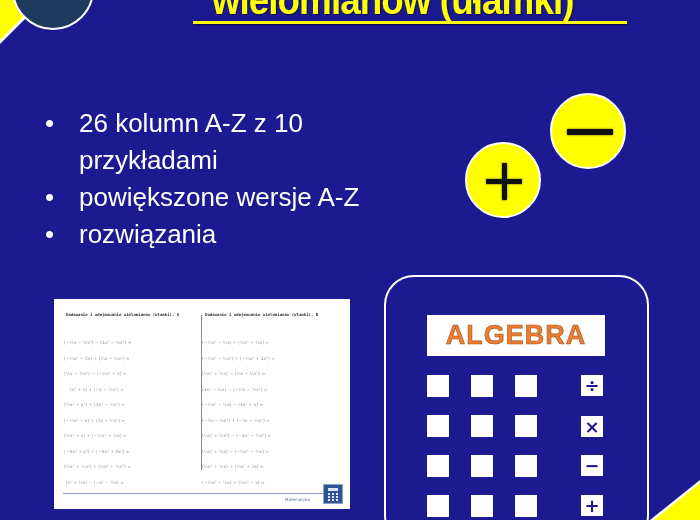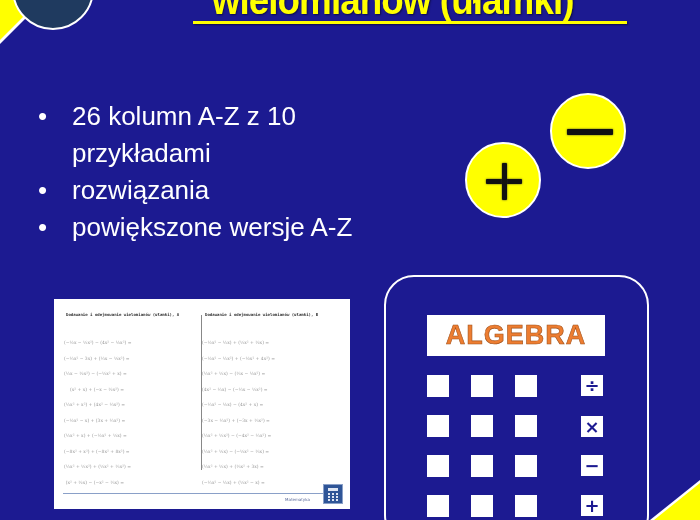--- a/index.html
+++ b/index.html
@@ -46,21 +46,21 @@
     letter-spacing: -1px; text-shadow: 1px 1px 2px rgba(0,0,0,0.5);
     transform: scaleX(0.92); transform-origin: left center;
   }
   .title-underline {
     left: 193px; top: 21px; width: 434px; height: 3px; background: #ffff00;
     box-shadow: 1px 1px 2px rgba(0,0,0,0.5);
   }
 
   
   .bullets {
-    left: 38px; top: 98px; margin: 0; padding: 0; list-style: none;
+    left: 38px; top: 98px; margin: 7px; padding: 0; list-style: none;
     color: #ffffff; font-family: "Liberation Sans", sans-serif; font-size: 26px; line-height: 37px;
   }
   .bullets li { position: relative; padding-left: 34px; width: 310px; }
   .bullets li::before {
     content: "•"; position: absolute; left: 0; top: 0;
   }
 
   
   .bubble {
     width: 76px; height: 76px; border-radius: 50%; background: #ffff00;
@@ -130,22 +130,22 @@
 <div class="abs corner-tl-inner"></div>
 <div class="abs logo-circle"></div>
 <div class="abs corner-br"></div>
 <div class="abs corner-br-inner"></div>
 
 <div class="abs title">wielomianów (ułamki)</div>
 <div class="abs title-underline"></div>
 
 <ul class="abs bullets">
   <li>26 kolumn A-Z z 10 przykładami</li>
+  <li>powiększone wersje A-Z</li>
   <li>rozwiązania</li>
-  <li>powiększone wersje A-Z</li>
 </ul>
 
 <div class="abs bubble bubble-minus">
   <div class="bar"></div>
 </div>
 <div class="abs bubble bubble-plus">
   <div class="bar h"></div>
   <div class="bar v"></div>
 </div>
 

